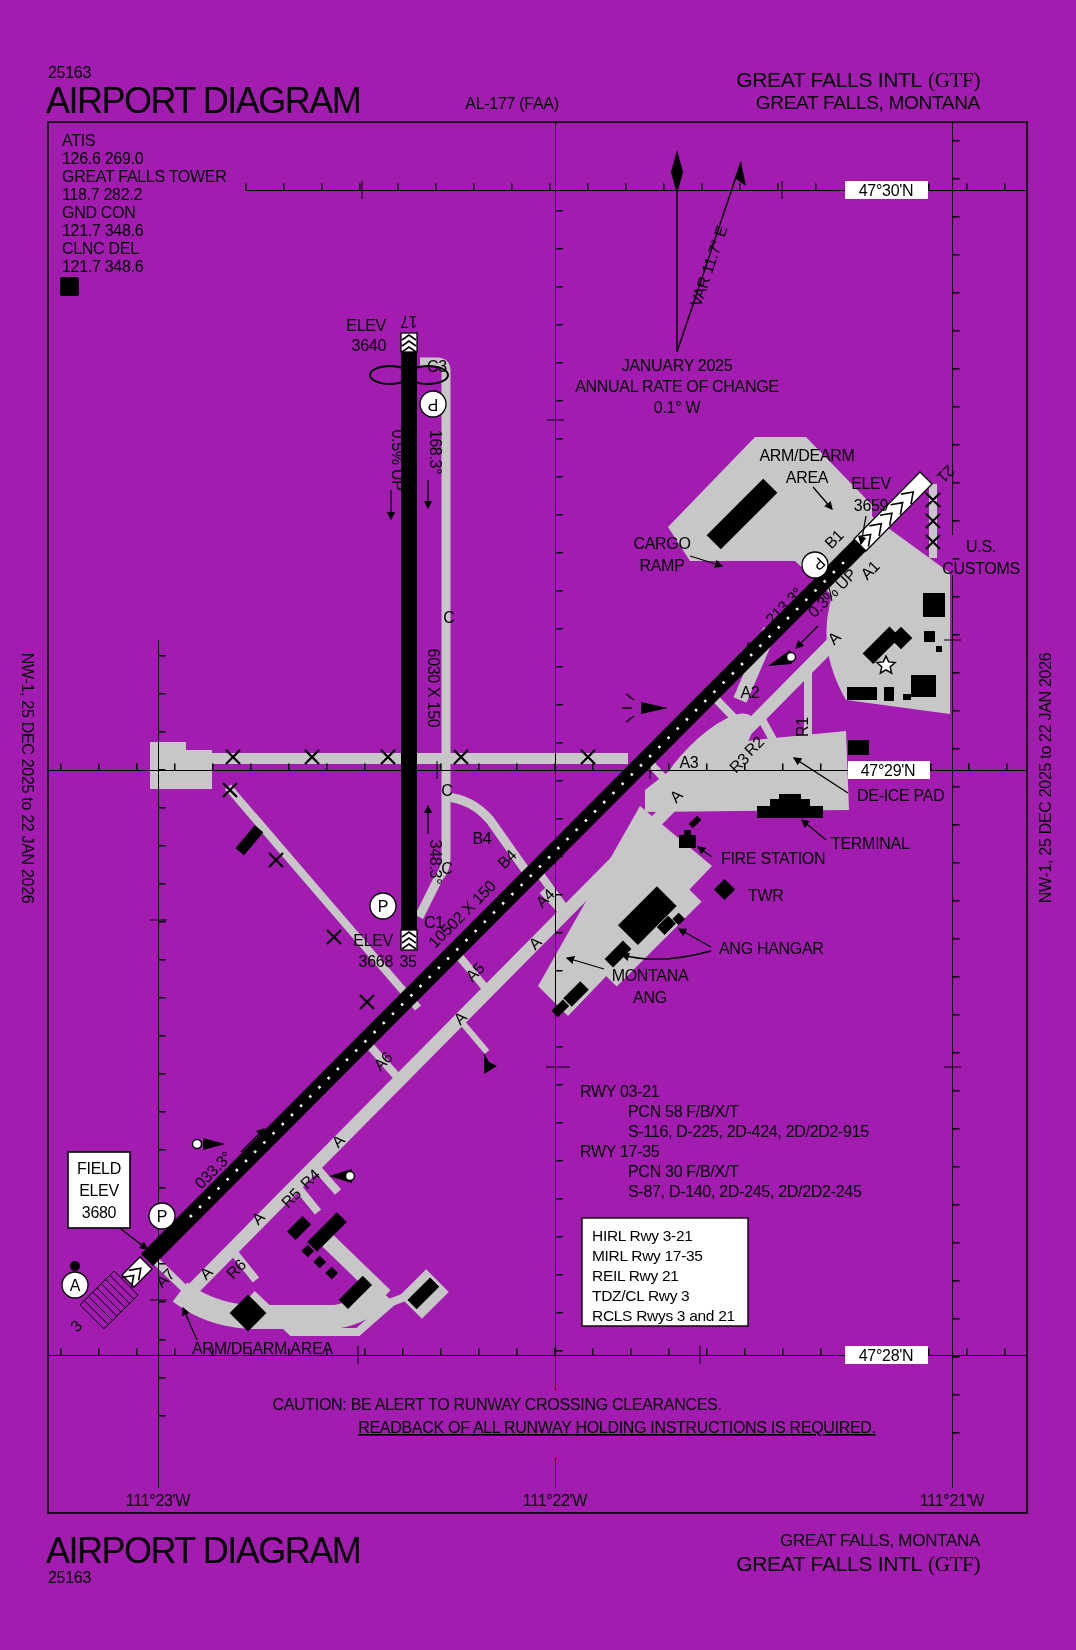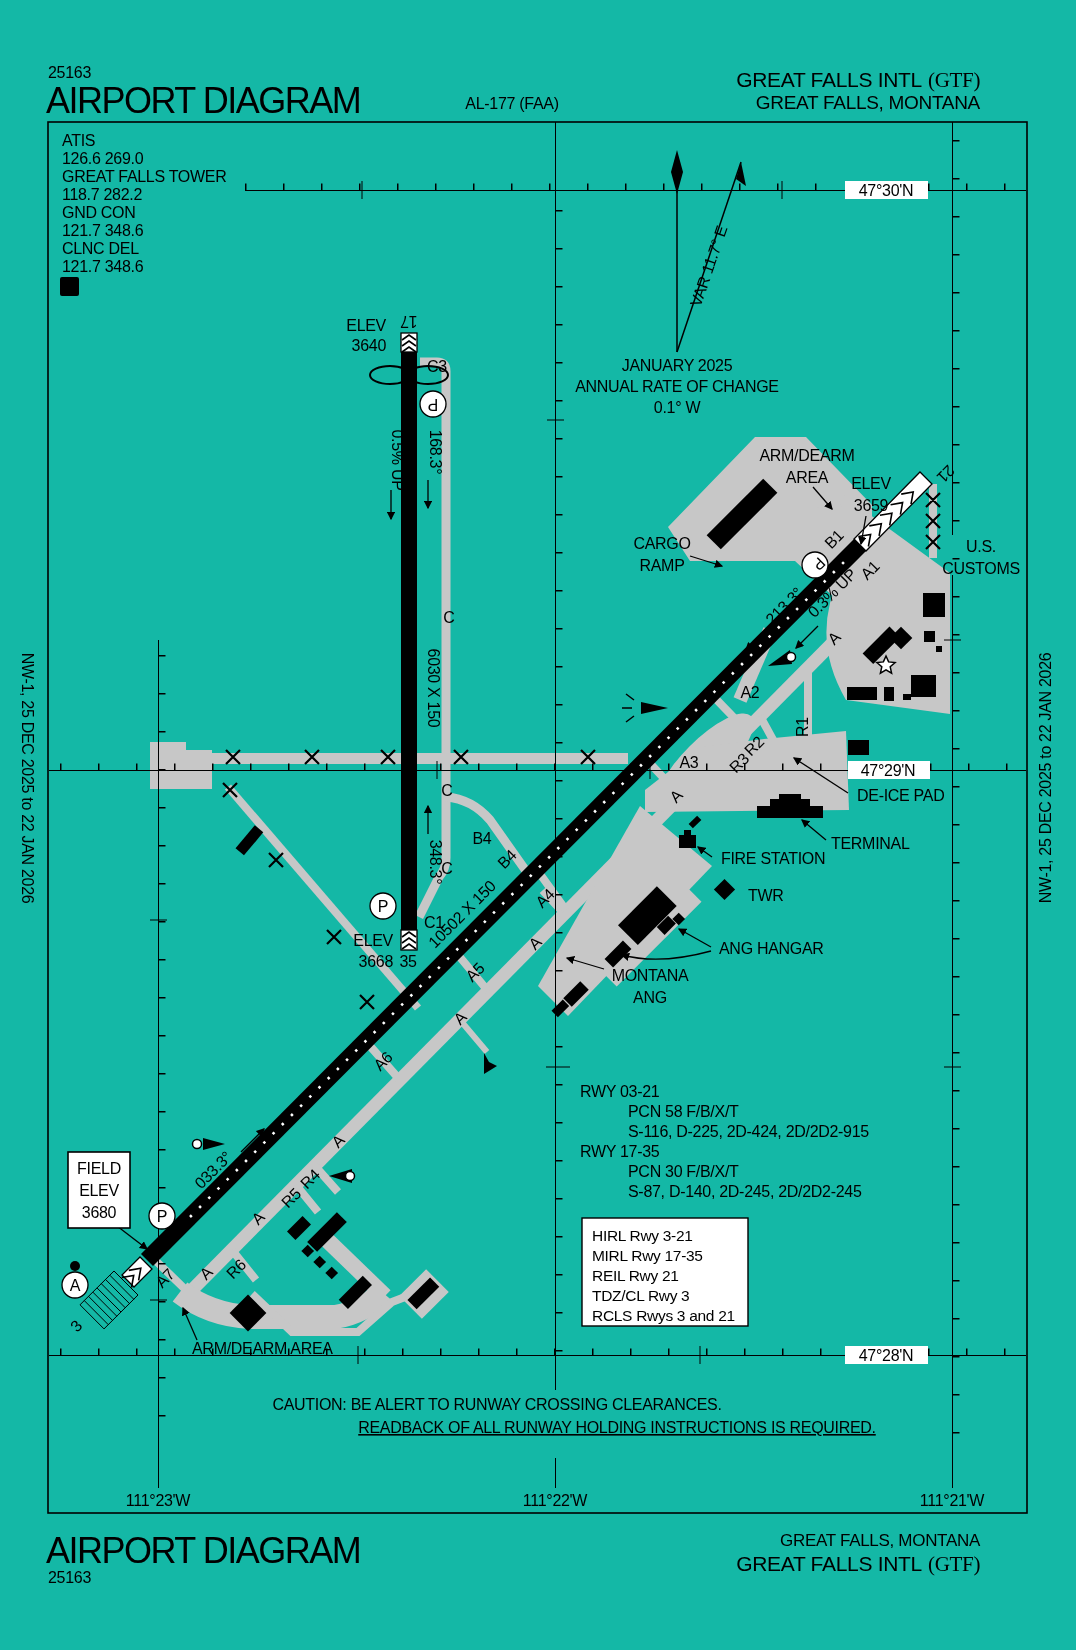--- a/index.html
+++ b/index.html
@@ -1,16 +1,16 @@
 <!DOCTYPE html>
 <html><head>
 <meta charset="utf-8">
 <style>
   html,body{margin:0;padding:0;background:#fff;}
-  .page{position:relative;width:1076px;height:1650px;background:#14b8a6;overflow:hidden;}
+  .page{position:relative;width:1076px;height:1650px;background:#a21caf;overflow:hidden;}
   svg{display:block;}
   text{font-family:"Liberation Sans",sans-serif;fill:#000;letter-spacing:-0.3px;}
   .ml{font-size:16px;}
   .big{font-size:36px;letter-spacing:-1.5px;}
   .h16{font-size:16px;}
   .h17{font-size:17px;}
   .h19{font-size:19px;}
   .h21{font-size:21px;}
   .serif{font-family:"Liberation Serif",serif;}
   .comm{font-size:16px;}

